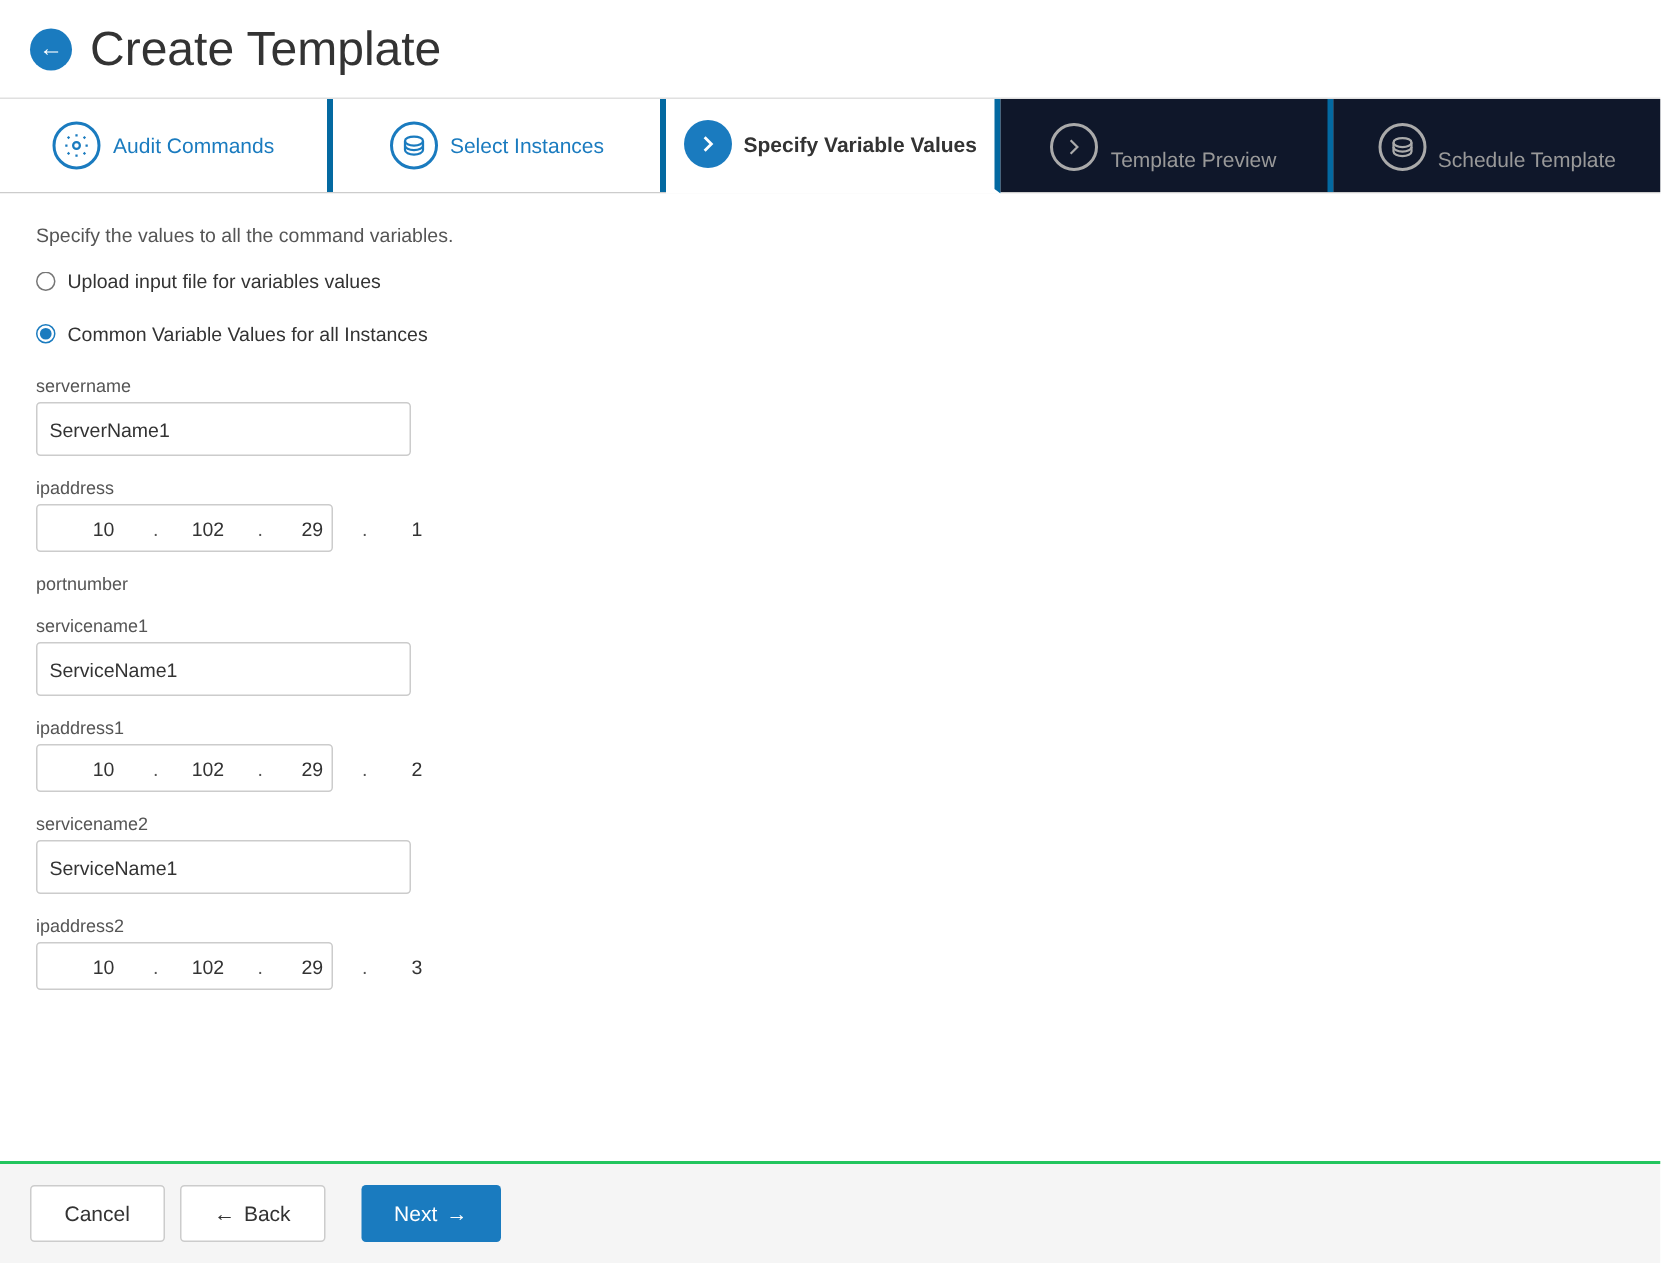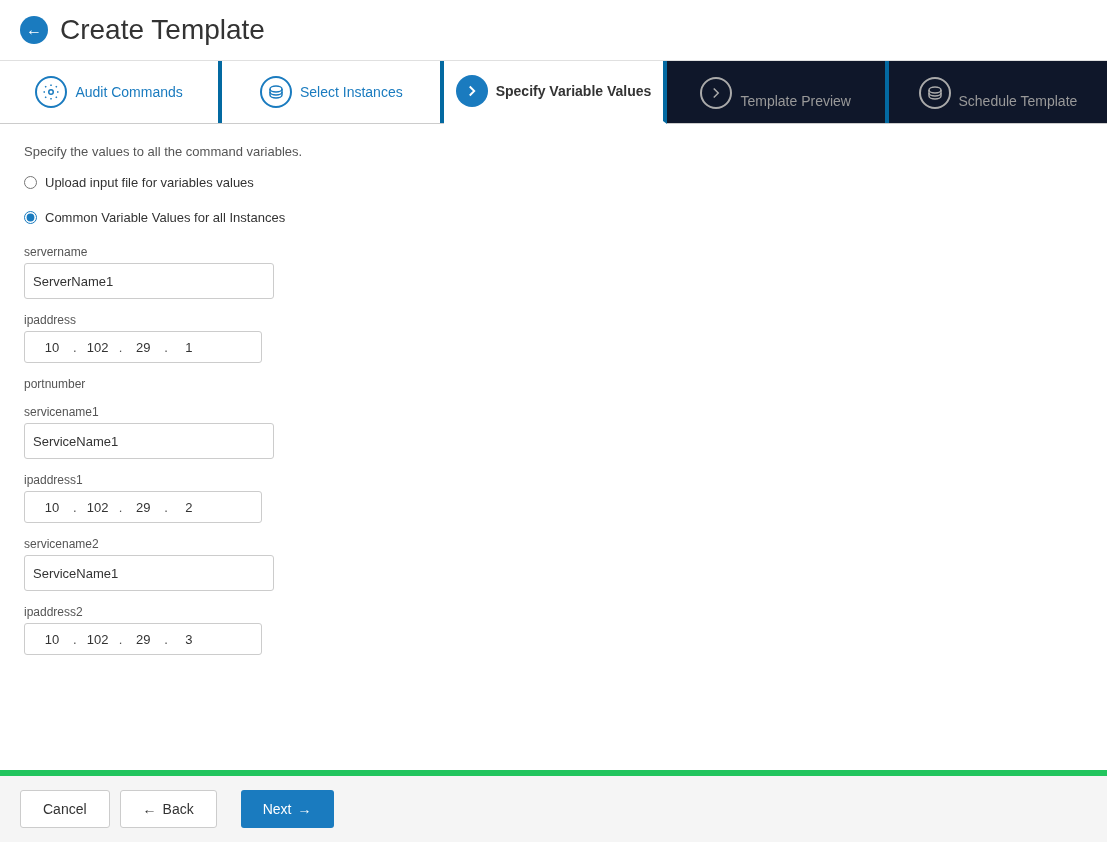--- a/index.html
+++ b/index.html
@@ -8,21 +8,21 @@
     
     .page-header {
       display: flex; align-items: center; padding: 14px 20px; border-bottom: 1px solid #e0e0e0;
       background: #fff;
     }
     .back-btn {
       width: 28px; height: 28px; border-radius: 50%; background: #1a7bbf; color: #fff;
       display: flex; align-items: center; justify-content: center; cursor: pointer;
       margin-right: 12px; border: none; font-size: 16px; flex-shrink: 0;
     }
-    .page-title { font-size: 28px; font-weight: 400; color: #333; }
+    .page-title { font-size: 32px; font-weight: 400; color: #333; }
 
     
     .wizard-tabs {
       display: flex; border-bottom: 1px solid #ccc; background: #fff;
     }
     .wizard-tab {
       flex: 1; display: flex; align-items: center; justify-content: center;
       padding: 14px 10px; border-right: 4px solid #0369a1; cursor: pointer;
       gap: 8px; font-size: 14px;
     }
@@ -61,43 +61,43 @@
 
     .field-group { margin-bottom: 14px; }
     .field-label { font-size: 12px; color: #555; margin-bottom: 4px; }
     .text-input {
       width: 250px; height: 36px; border: 1px solid #ccc; border-radius: 3px;
       padding: 4px 8px; font-size: 13px; color: #333; outline: none;
     }
 
     
     .ip-input-wrap {
-      display: flex; align-items: center; width: 238px; height: 32px;
-      border: 1px solid #ccc; border-radius: 3px; padding: 0 8px;
-      font-size: 13px; color: #333; gap: 2px;
+      display: flex; align-items: center; width: 198px; height: 32px;
+      border: 1px solid #ccc; border-radius: 3px; padding: 0 25px;
+      font-size: 13px; color: #333; gap: 14px;
     }
     .ip-segment {
       border: none; outline: none; width: 38px; text-align: center;
       font-size: 13px; color: #333; background: transparent;
     }
     .ip-dot { color: #555; }
 
     
     .spinner-wrap {
       display: flex; align-items: stretch; width: 160px; height: 32px;
       border: 1px solid #ccc; border-radius: 3px; overflow: hidden;
     }
     .spinner-input {
       flex: 1; border: none; outline: none; padding: 0 8px; font-size: 13px;
       color: #333;
     }
 
     
     .footer {
-      display: flex; align-items: center; padding: 14px 20px; border-top: 6px solid #22c55e;
+      display: flex; align-items: center; padding: 14px 20px; border-top: 2px solid #22c55e;
       background: #f5f5f5; gap: 10px;
     }
     .btn {
       height: 38px; padding: 0 22px; border-radius: 3px; font-size: 14px;
       cursor: pointer; display: flex; align-items: center; gap: 6px; border: none;
     }
     .btn-outline {
       background: #fff; border: 1px solid #ccc; color: #333;
     }
     .btn-primary {

